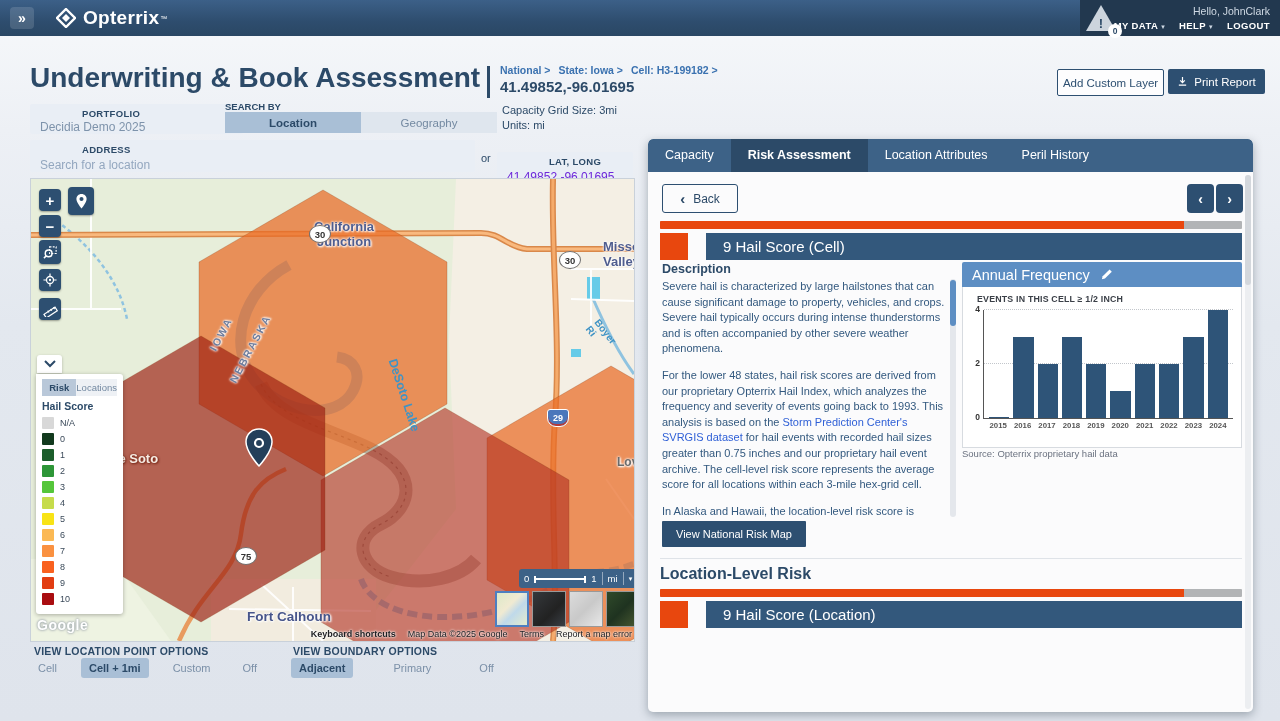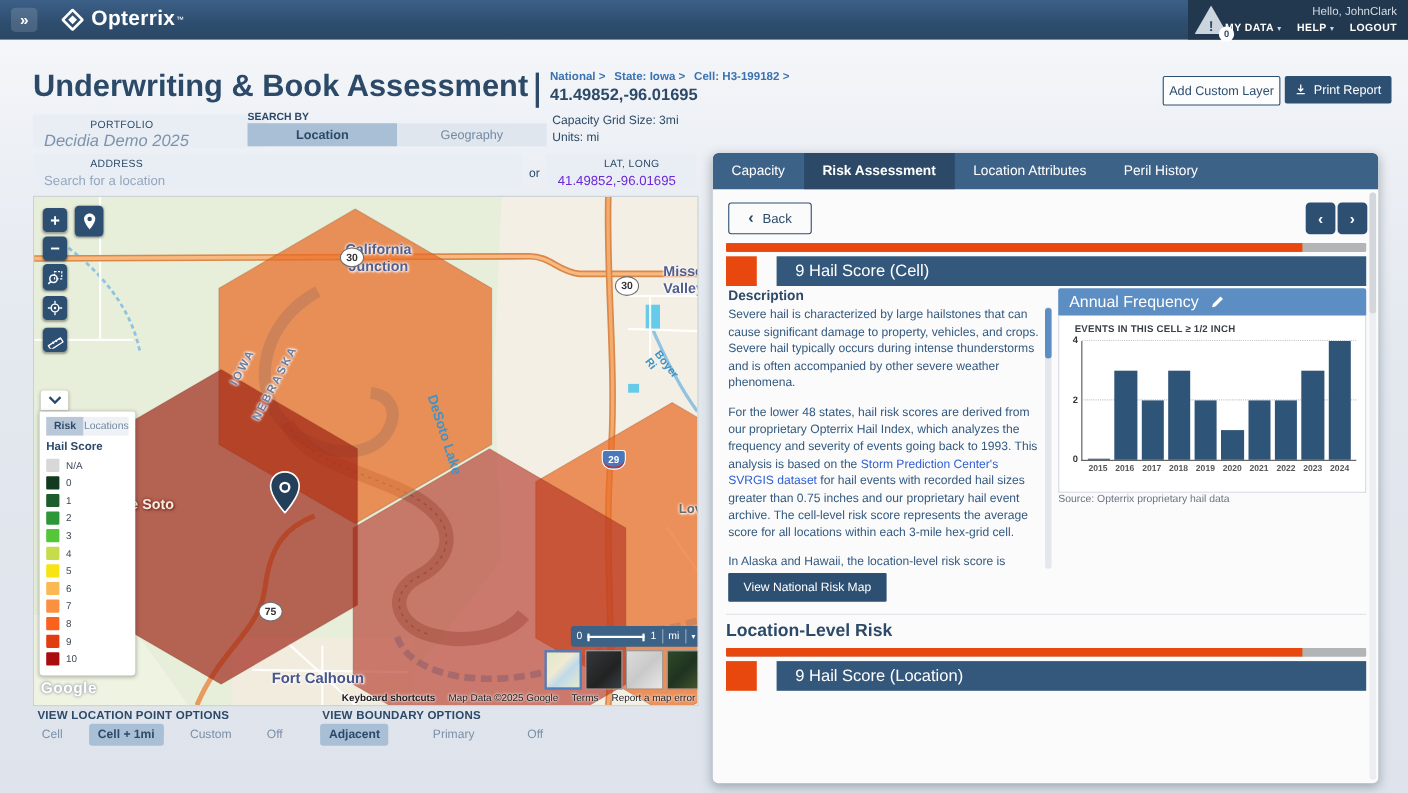--- a/index.html
+++ b/index.html
@@ -36,36 +36,36 @@
   .bc-link{font-size:10.5px;font-weight:bold;color:#3b72b0;cursor:pointer;}
   .bc-current{position:absolute;left:500px;top:78px;font-size:15px;font-weight:bold;color:#2c4a68;}
   .btn-outline{position:absolute;display:flex;align-items:center;justify-content:center;cursor:pointer;
     border:1.5px solid #2d4f71;background:#fdfdfe;color:#2d4f71;font-size:11.5px;border-radius:2px;}
   .btn-add-layer{left:1057px;top:69px;width:105px;height:25px;}
   .btn-solid{display:flex;align-items:center;justify-content:center;gap:6px;cursor:pointer;
     background:#2d4f71;color:#fff;border-radius:2px;}
   .btn-print{position:absolute;left:1168px;top:69px;width:97px;height:25px;font-size:11.5px;}
   
   .field{position:absolute;background:#e9eef5;border-radius:2px;padding:4px 10px;box-sizing:border-box;}
-  .field-label{font-size:9.5px;font-weight:normal;color:#2c4a68;letter-spacing:.3px;padding-left:42px;}
+  .field-label{font-size:9.5px;font-weight:bold;color:#2c4a68;letter-spacing:.3px;padding-left:42px;}
   .field input{border:none;background:transparent;outline:none;font-size:12px;color:#6d28d9;width:100%;
     font-family:"Liberation Sans","DejaVu Sans",sans-serif;padding:0;margin-top:1px;}
   .field input::placeholder{color:#93a7bf;}
   .portfolio{left:30px;top:104px;width:213px;height:30px;}
-  .portfolio .val{font-size:15px;color:#7e93ab;margin-top:1px;font-style:italic;}
+  .portfolio .val{font-size:12px;color:#7e93ab;margin-top:1px;}
   .portfolio .caret{position:absolute;right:7px;top:10px;font-size:9px;color:#2c4a68;}
   .searchby-label{position:absolute;left:225px;top:101px;font-size:9.5px;font-weight:bold;color:#2c4a68;}
   .seg-tabs{position:absolute;left:225px;top:112px;width:272px;height:21px;display:flex;}
   .seg-tab{flex:1;display:flex;align-items:center;justify-content:center;font-size:11.5px;
     background:#dfe6ee;color:#7389a1;cursor:pointer;}
   .seg-tab.active{background:#a9bfd6;color:#2c4a68;font-weight:bold;}
   .capacity{position:absolute;left:502px;top:103px;font-size:11px;color:#2c4a68;line-height:1.35;}
   .addr{left:30px;top:140px;width:445px;height:32px;}
   .or-label{position:absolute;left:481px;top:152px;font-size:11px;color:#2c4a68;}
-  .latlong{left:497px;top:140px;width:136px;height:32px;}
+  .latlong{left:497px;top:152px;width:136px;height:32px;}
   
   .map{position:absolute;left:30px;top:178px;width:603px;height:462px;overflow:hidden;background:#e7eeda;
     border:1px solid #c9d1da;box-sizing:content-box;}
   .map-label{position:absolute;font-weight:bold;pointer-events:none;
     text-shadow:0 0 2px #fff,0 0 3px #fff,1px 1px 2px #fff;}
   .shield{position:absolute;width:22px;height:18px;background:#fff;border:1.5px solid #6f6f6f;border-radius:50%;
     display:flex;align-items:center;justify-content:center;font-size:9.5px;font-weight:bold;color:#333;box-sizing:border-box;}
   .shield.interstate{background:#4b77bb;border:1px solid #fff;border-radius:3px 3px 9px 9px;color:#fff;
     box-shadow:0 -2px 0 #b33a3a inset;}
   .map-ctrl{position:absolute;background:#2d4f71;border-radius:4px;box-shadow:0 1px 2px rgba(0,0,0,.35);

